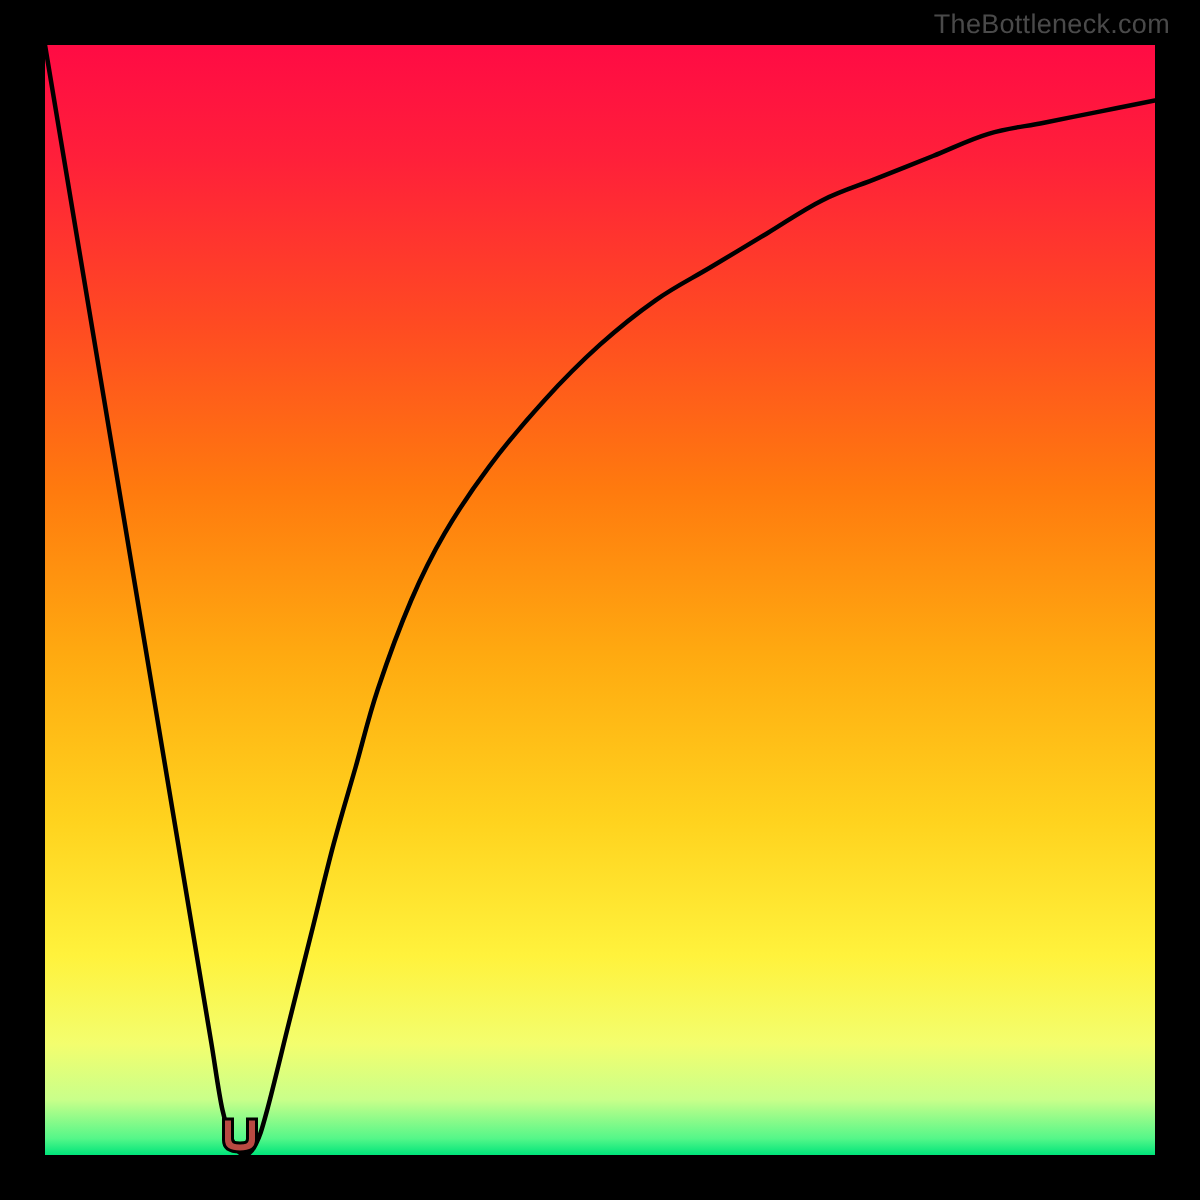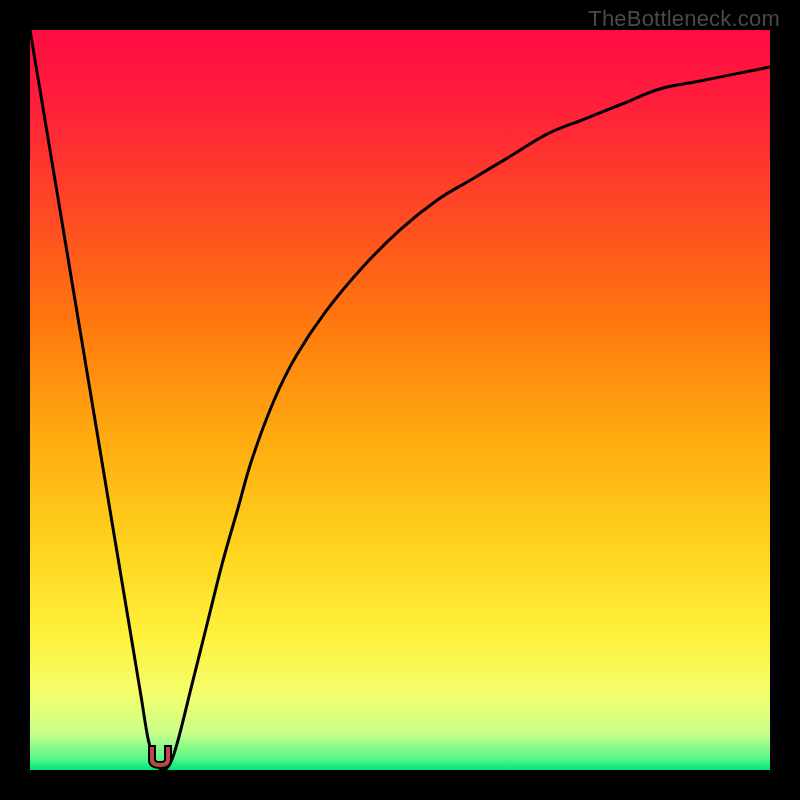--- a/index.html
+++ b/index.html
@@ -36,21 +36,21 @@
     position: absolute;
     left: 0; top: 0;
     width: 100%;
     height: 100%;
   }
   .watermark {
     position: absolute;
     top: 6px;
     right: 20px;
     color: #4a4a4a;
-    font-size: 22px;
+    font-size: 18px;
     font-weight: 500;
     letter-spacing: 0.2px;
   }
   .marker {
     position: absolute;
     width: 30px;
     height: 26px;
     pointer-events: none;
   }
 </style>

